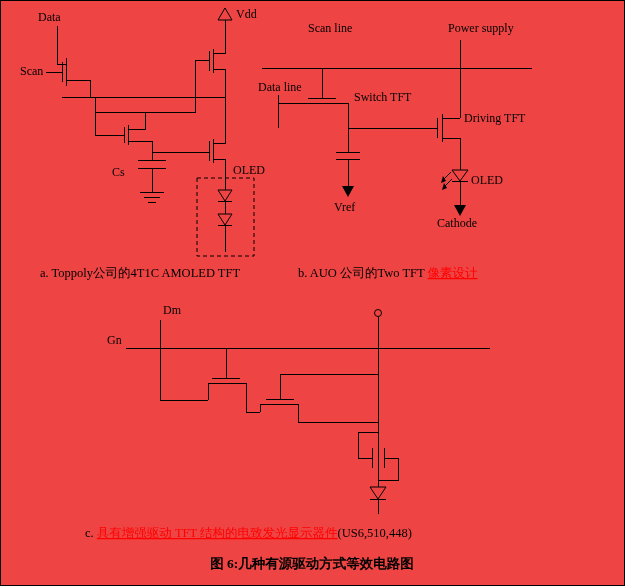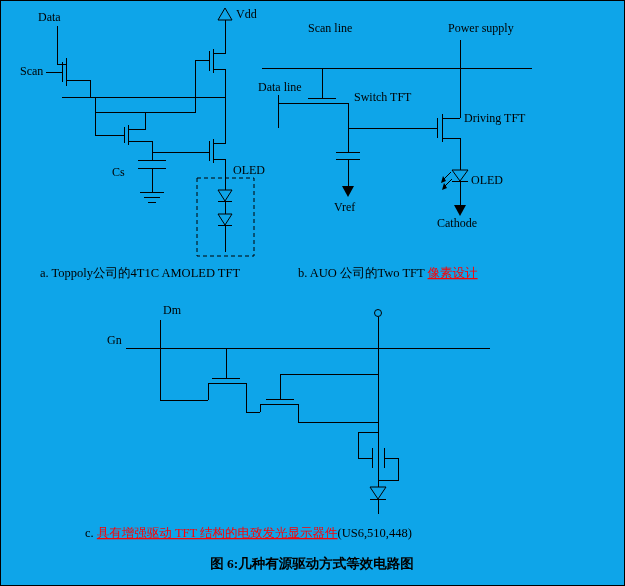--- a/index.html
+++ b/index.html
@@ -1,16 +1,16 @@
 <!DOCTYPE html>
 <html><head>
 <meta charset="utf-8">
 <style>
   html,body{margin:0;padding:0;background:#ffffff;}
-  .page{width:625px;height:586px;position:relative;background:#0ea5e9;}
+  .page{width:625px;height:586px;position:relative;background:#ef4444;}
   svg{display:block;}
   text{font-family:"Liberation Serif","DejaVu Serif",serif;fill:#000000;}
   .wire{stroke:#000000;stroke-width:1;fill:none;shape-rendering:crispEdges;}
   .sym{stroke:#000000;stroke-width:1;fill:none;}
   .filled{fill:#000000;stroke:none;}
   .lbl{font-size:12px;}
   .cap{font-size:12.5px;}
 </style>
 </head>
 <body>

